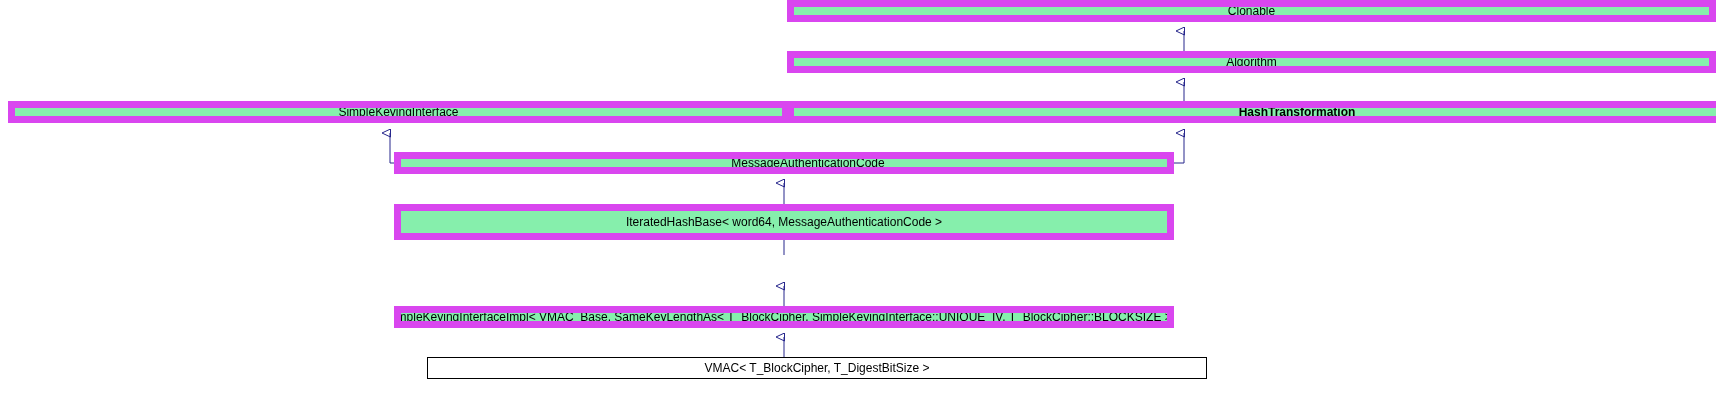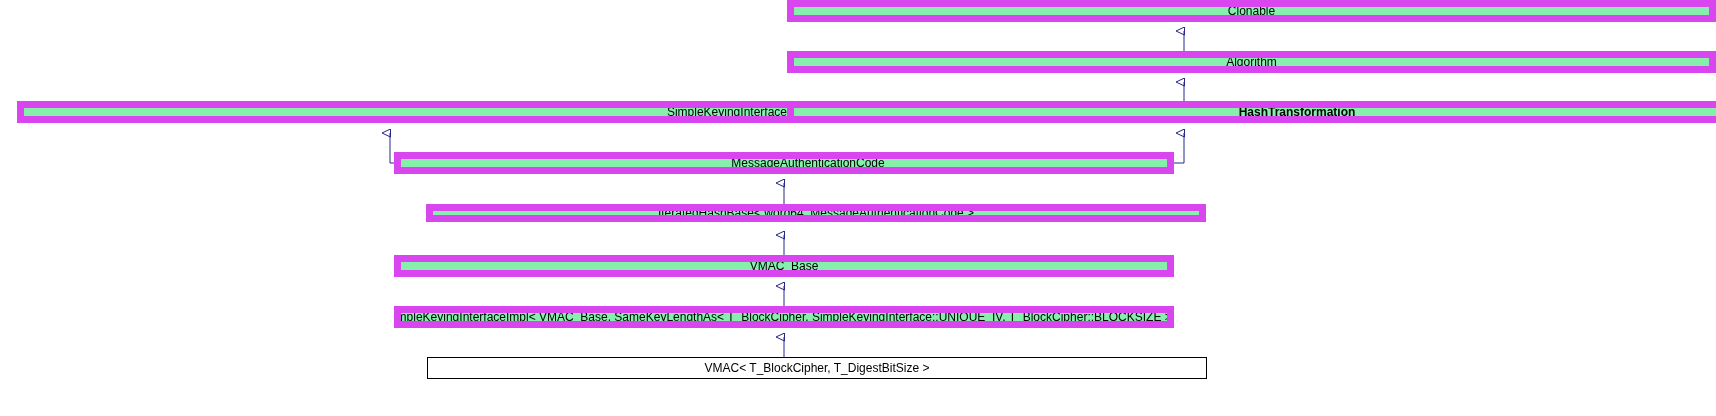--- a/index.html
+++ b/index.html
@@ -82,39 +82,36 @@
   </svg>
 
   <div class="node" style="left:787px; top:0px; width:929px; height:22px;">
     <span class="node-label">Clonable</span>
   </div>
 
   <div class="node" style="left:787px; top:51px; width:929px; height:22px;align-items:center;">
     <span class="node-label">Algorithm</span>
   </div>
 
-  <div class="node" style="left:17px; top:101px; width:781px; height:22px;justify-content:flex-end;">
+  <div class="node" style="left:8px; top:101px; width:781px; height:22px;">
     <span class="node-label">SimpleKeyingInterface</span>
   </div>
 
   <div class="node" style="left:787px; top:101px; width:1020px; height:22px;font-weight:bold;">
     <span class="node-label">HashTransformation</span>
   </div>
 
   <div class="node" style="left:394px; top:152px; width:780px; height:22px;padding-left:48px;">
     <span class="node-label">MessageAuthenticationCode</span>
   </div>
 
-  <div class="node" style="left:394px; top:204px; width:780px; height:18px;margin-left:32px;">
+  <div class="node" style="left:394px; top:204px; width:780px; height:36px;">
     <span class="node-label">IteratedHashBase&lt; word64, MessageAuthenticationCode &gt;</span>
   </div>
 
-  <div class="node" style="left:394px; top:255px; width:780px; height:22px;">
-    <span class="node-label">VMAC_Base</span>
-  </div>
 
   <div class="node" style="left:394px; top:306px; width:780px; height:22px;">
     <span class="node-label">SimpleKeyingInterfaceImpl&lt; VMAC_Base, SameKeyLengthAs&lt; T_BlockCipher, SimpleKeyingInterface::UNIQUE_IV, T_BlockCipher::BLOCKSIZE &gt; &gt;</span>
   </div>
 
   <div class="node leaf" style="left:394px; top:357px; width:780px; height:22px;">
     <span class="node-label">VMAC&lt; T_BlockCipher, T_DigestBitSize &gt;</span>
   </div>
 
 </div>

